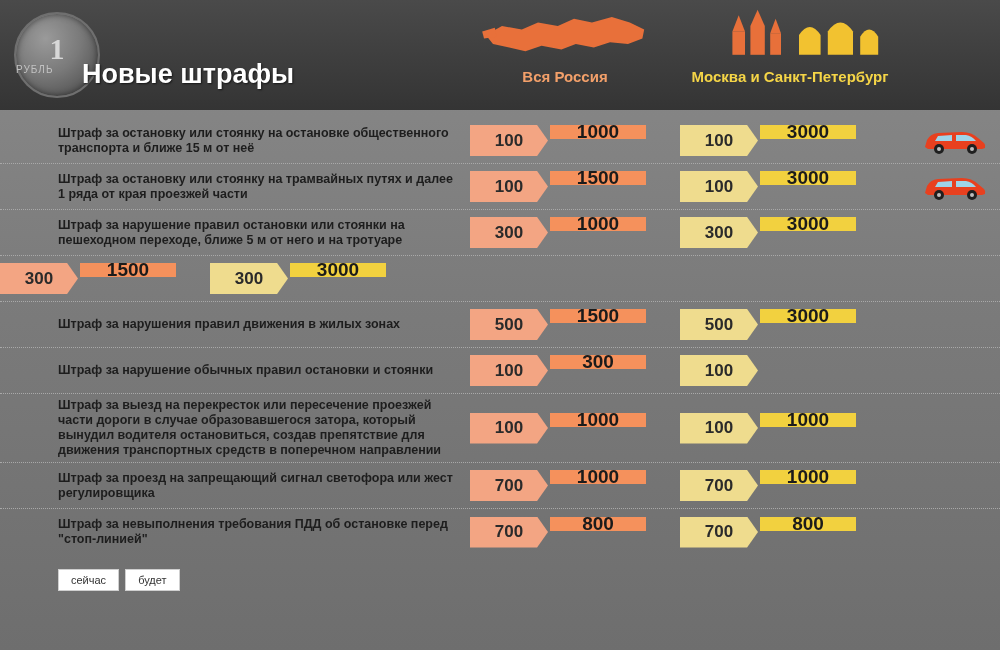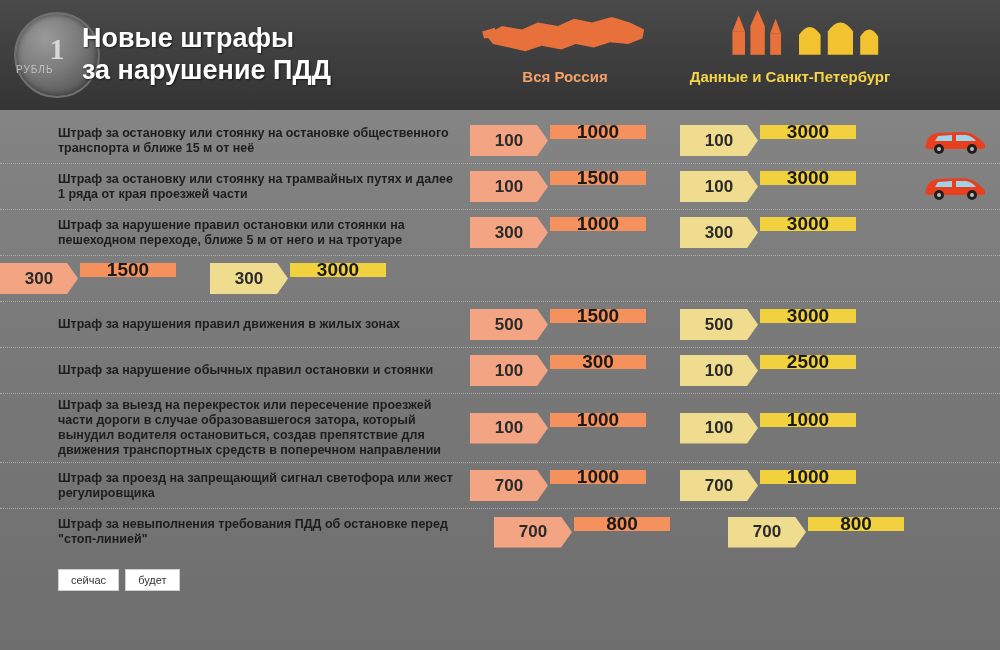--- a/index.html
+++ b/index.html
@@ -49,21 +49,21 @@
   }
   .title {
     position: absolute;
     left: 82px; top: 22px;
     color: #ffffff;
     font-size: 27px;
     font-weight: bold;
     line-height: 32px;
     text-shadow: 1px 1px 2px rgba(0,0,0,.6);
   }
-  .title div { white-space: nowrap; }
+  .title div { white-space: nowrap; margin-top: 36px; }
 
   .hdr-col {
     position: absolute;
     top: 8px;
     text-align: center;
   }
   .hdr-col .cap {
     font-size: 15px;
     font-weight: bold;
     margin-top: 2px;
@@ -82,21 +82,21 @@
     padding: 8px 0 0 0;
   }
   .row {
     position: relative;
     display: flex;
     align-items: center;
     min-height: 46px;
     border-bottom: 1px dotted #a9a9a9;
     padding: 4px 0;
   }
-  .row.nb { border-bottom: none; gap: 24px; }
+  .row.nb { border-bottom: none; }
   .row .label {
     width: 470px;
     padding: 0 10px 0 58px;
     color: #1d1d1d;
     font-size: 12.5px;
     font-weight: bold;
     line-height: 15px;
   }
 
   .vals {
@@ -195,21 +195,21 @@
           <rect x="108" y="28" width="12" height="24"></rect>
           <path d="M108,28 L114,12 L120,28 Z"></path>
         </g>
 
         <g fill="#f2c230">
           <path d="M140,52 L140,30 Q152,12 164,30 L164,52 Z"></path>
           <path d="M172,52 L172,26 Q186,6 200,26 L200,52 Z"></path>
           <path d="M208,52 L208,32 Q218,16 228,32 L228,52 Z"></path>
         </g>
       </svg>
-      <div class="cap">Данные и Санкт-Петербург</div>
+      <div class="cap">Москва и Санкт-Петербург</div>
     </div>
   </div>
 
   <div class="table" id="rows-container">
       <div class="row">
         <div class="label">Штраф за остановку или стоянку на остановке общественного транспорта и ближе 15 м от неё</div>
         <div class="vals">
           <div class="tag-now ru">100</div>
           <div class="tag-new ru">1000</div>
         </div>
@@ -280,21 +280,20 @@
         </div>
       </div>
       <div class="row">
         <div class="label">Штраф за нарушение обычных правил остановки и стоянки</div>
         <div class="vals">
           <div class="tag-now ru">100</div>
           <div class="tag-new ru">300</div>
         </div>
         <div class="vals">
           <div class="tag-now ct">100</div>
-          <div class="tag-new ct">2500</div>
         </div>
       </div>
       <div class="row">
         <div class="label">Штраф за выезд на перекресток или пересечение проезжей части дороги в случае образовавшегося затора, который вынудил водителя остановиться, создав препятствие для движения транспортных средств в поперечном направлении</div>
         <div class="vals">
           <div class="tag-now ru">100</div>
           <div class="tag-new ru">1000</div>
         </div>
         <div class="vals">
           <div class="tag-now ct">100</div>

